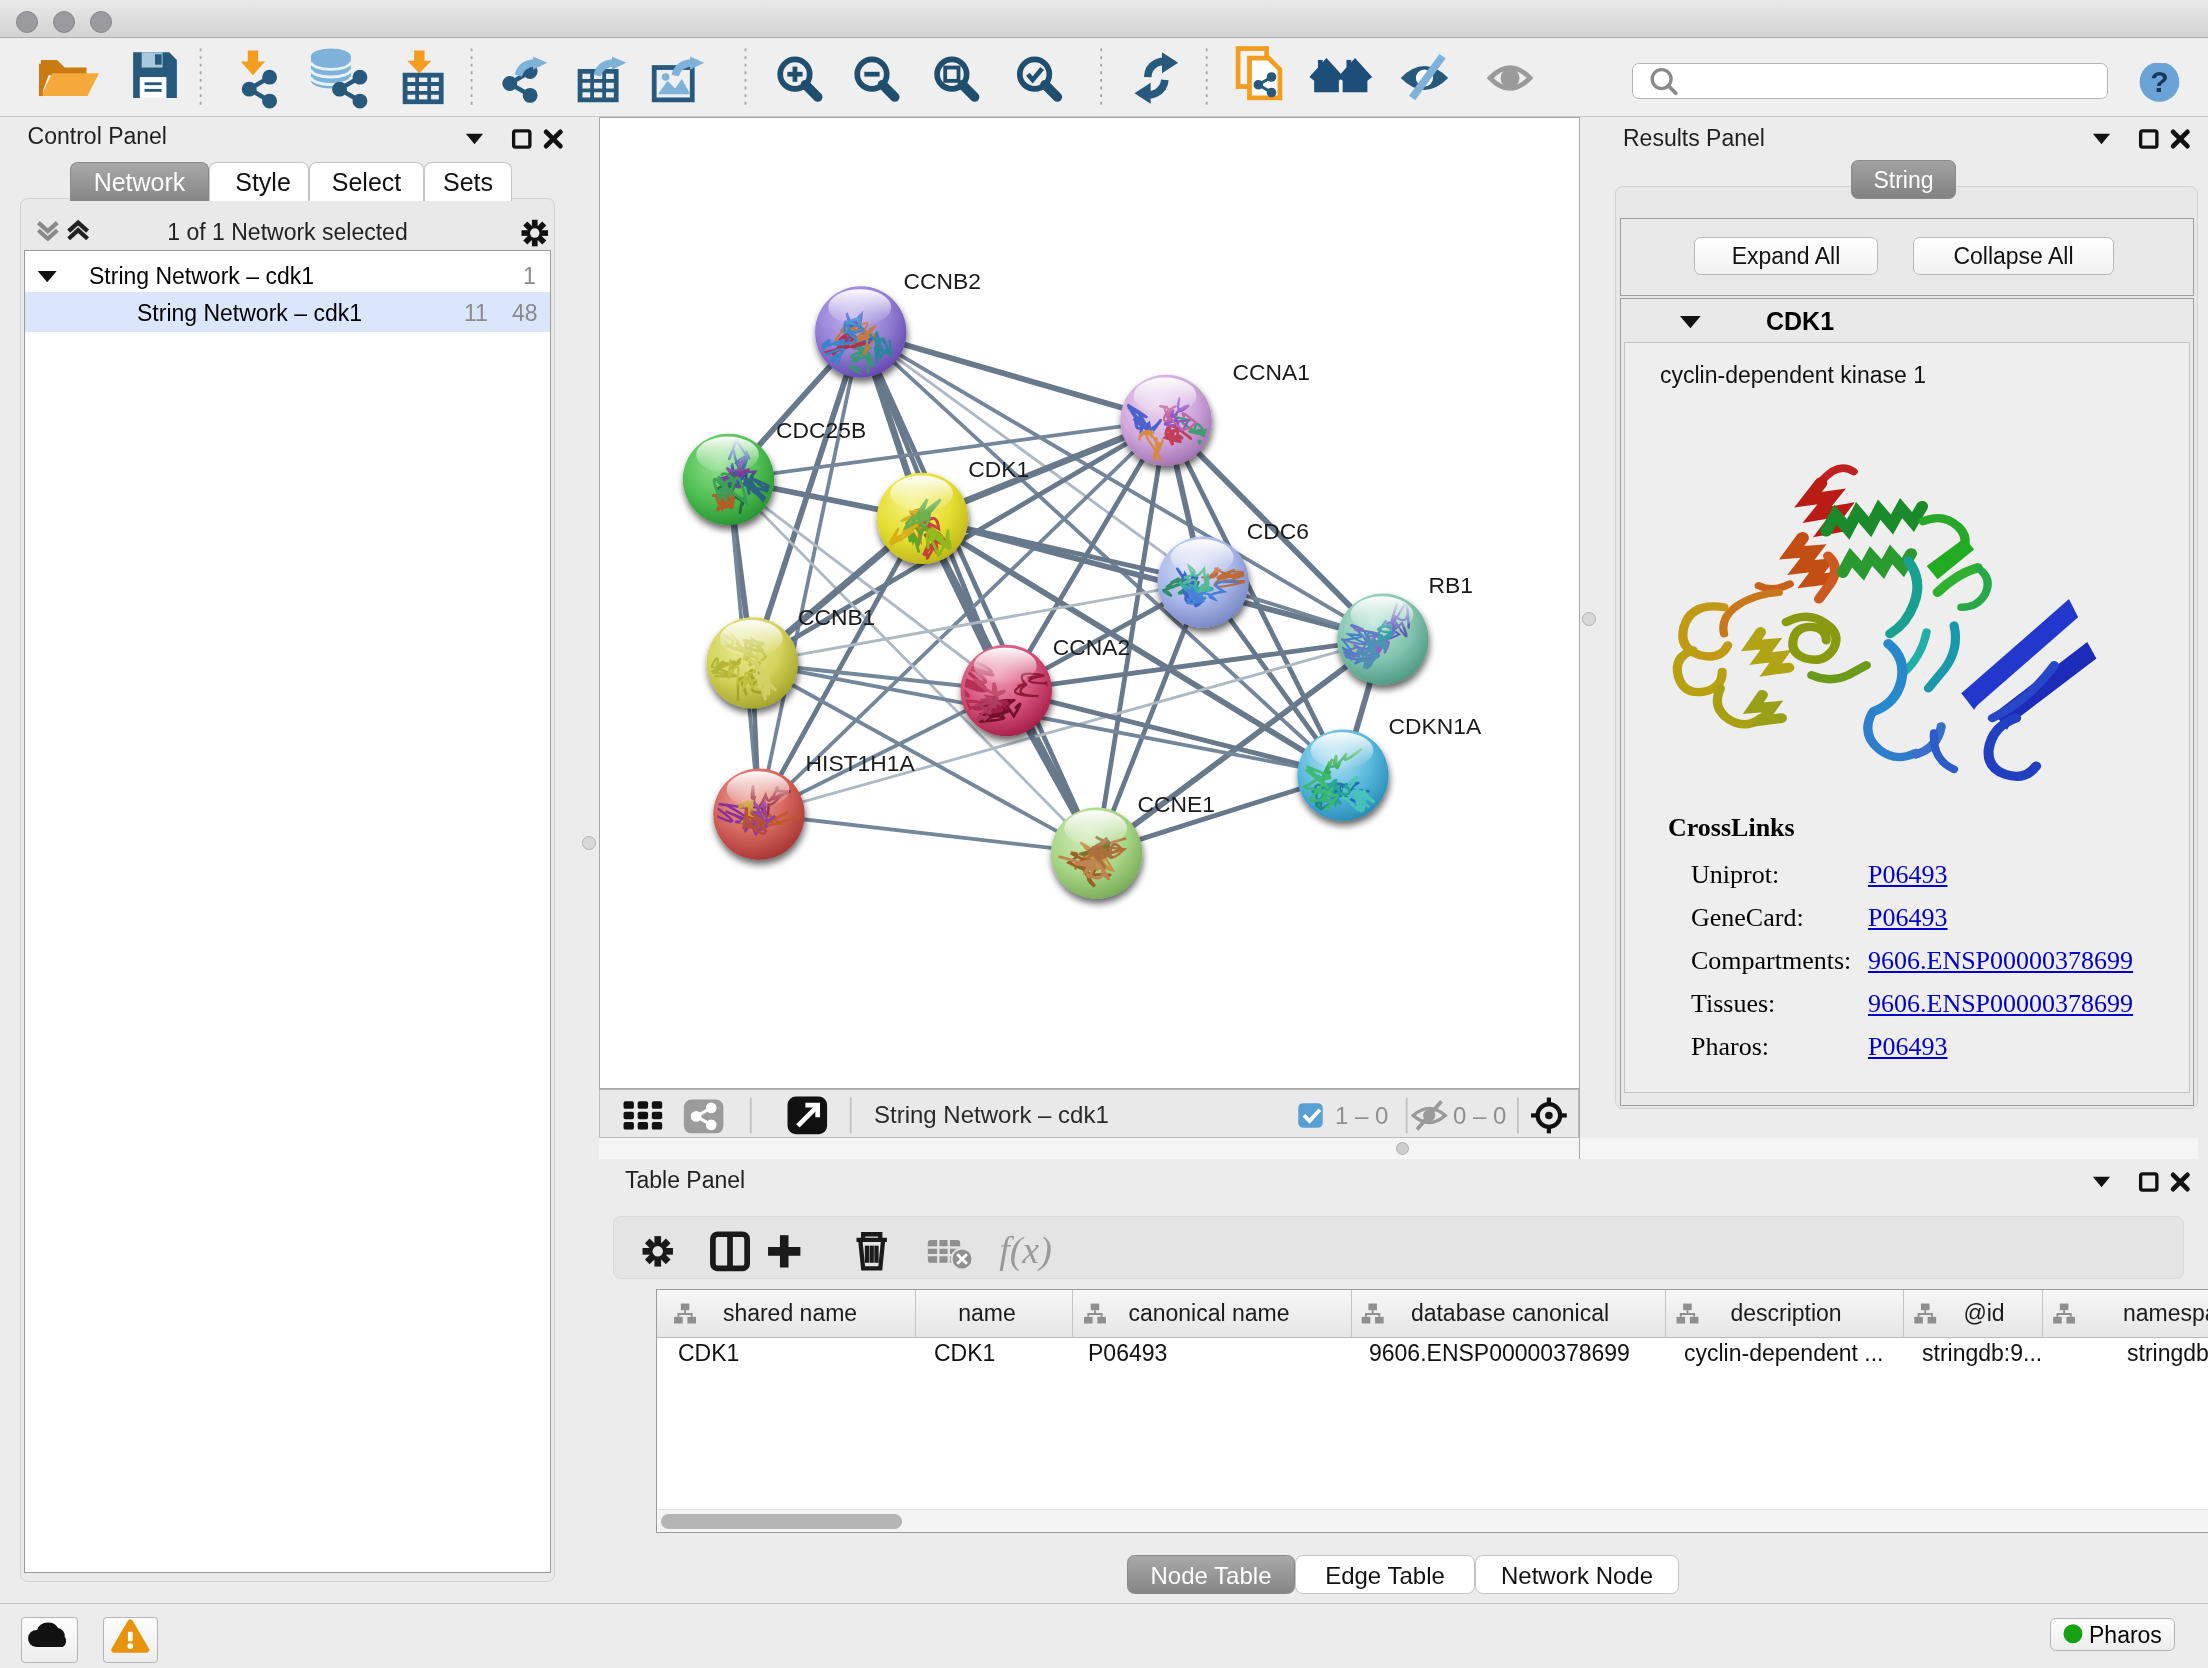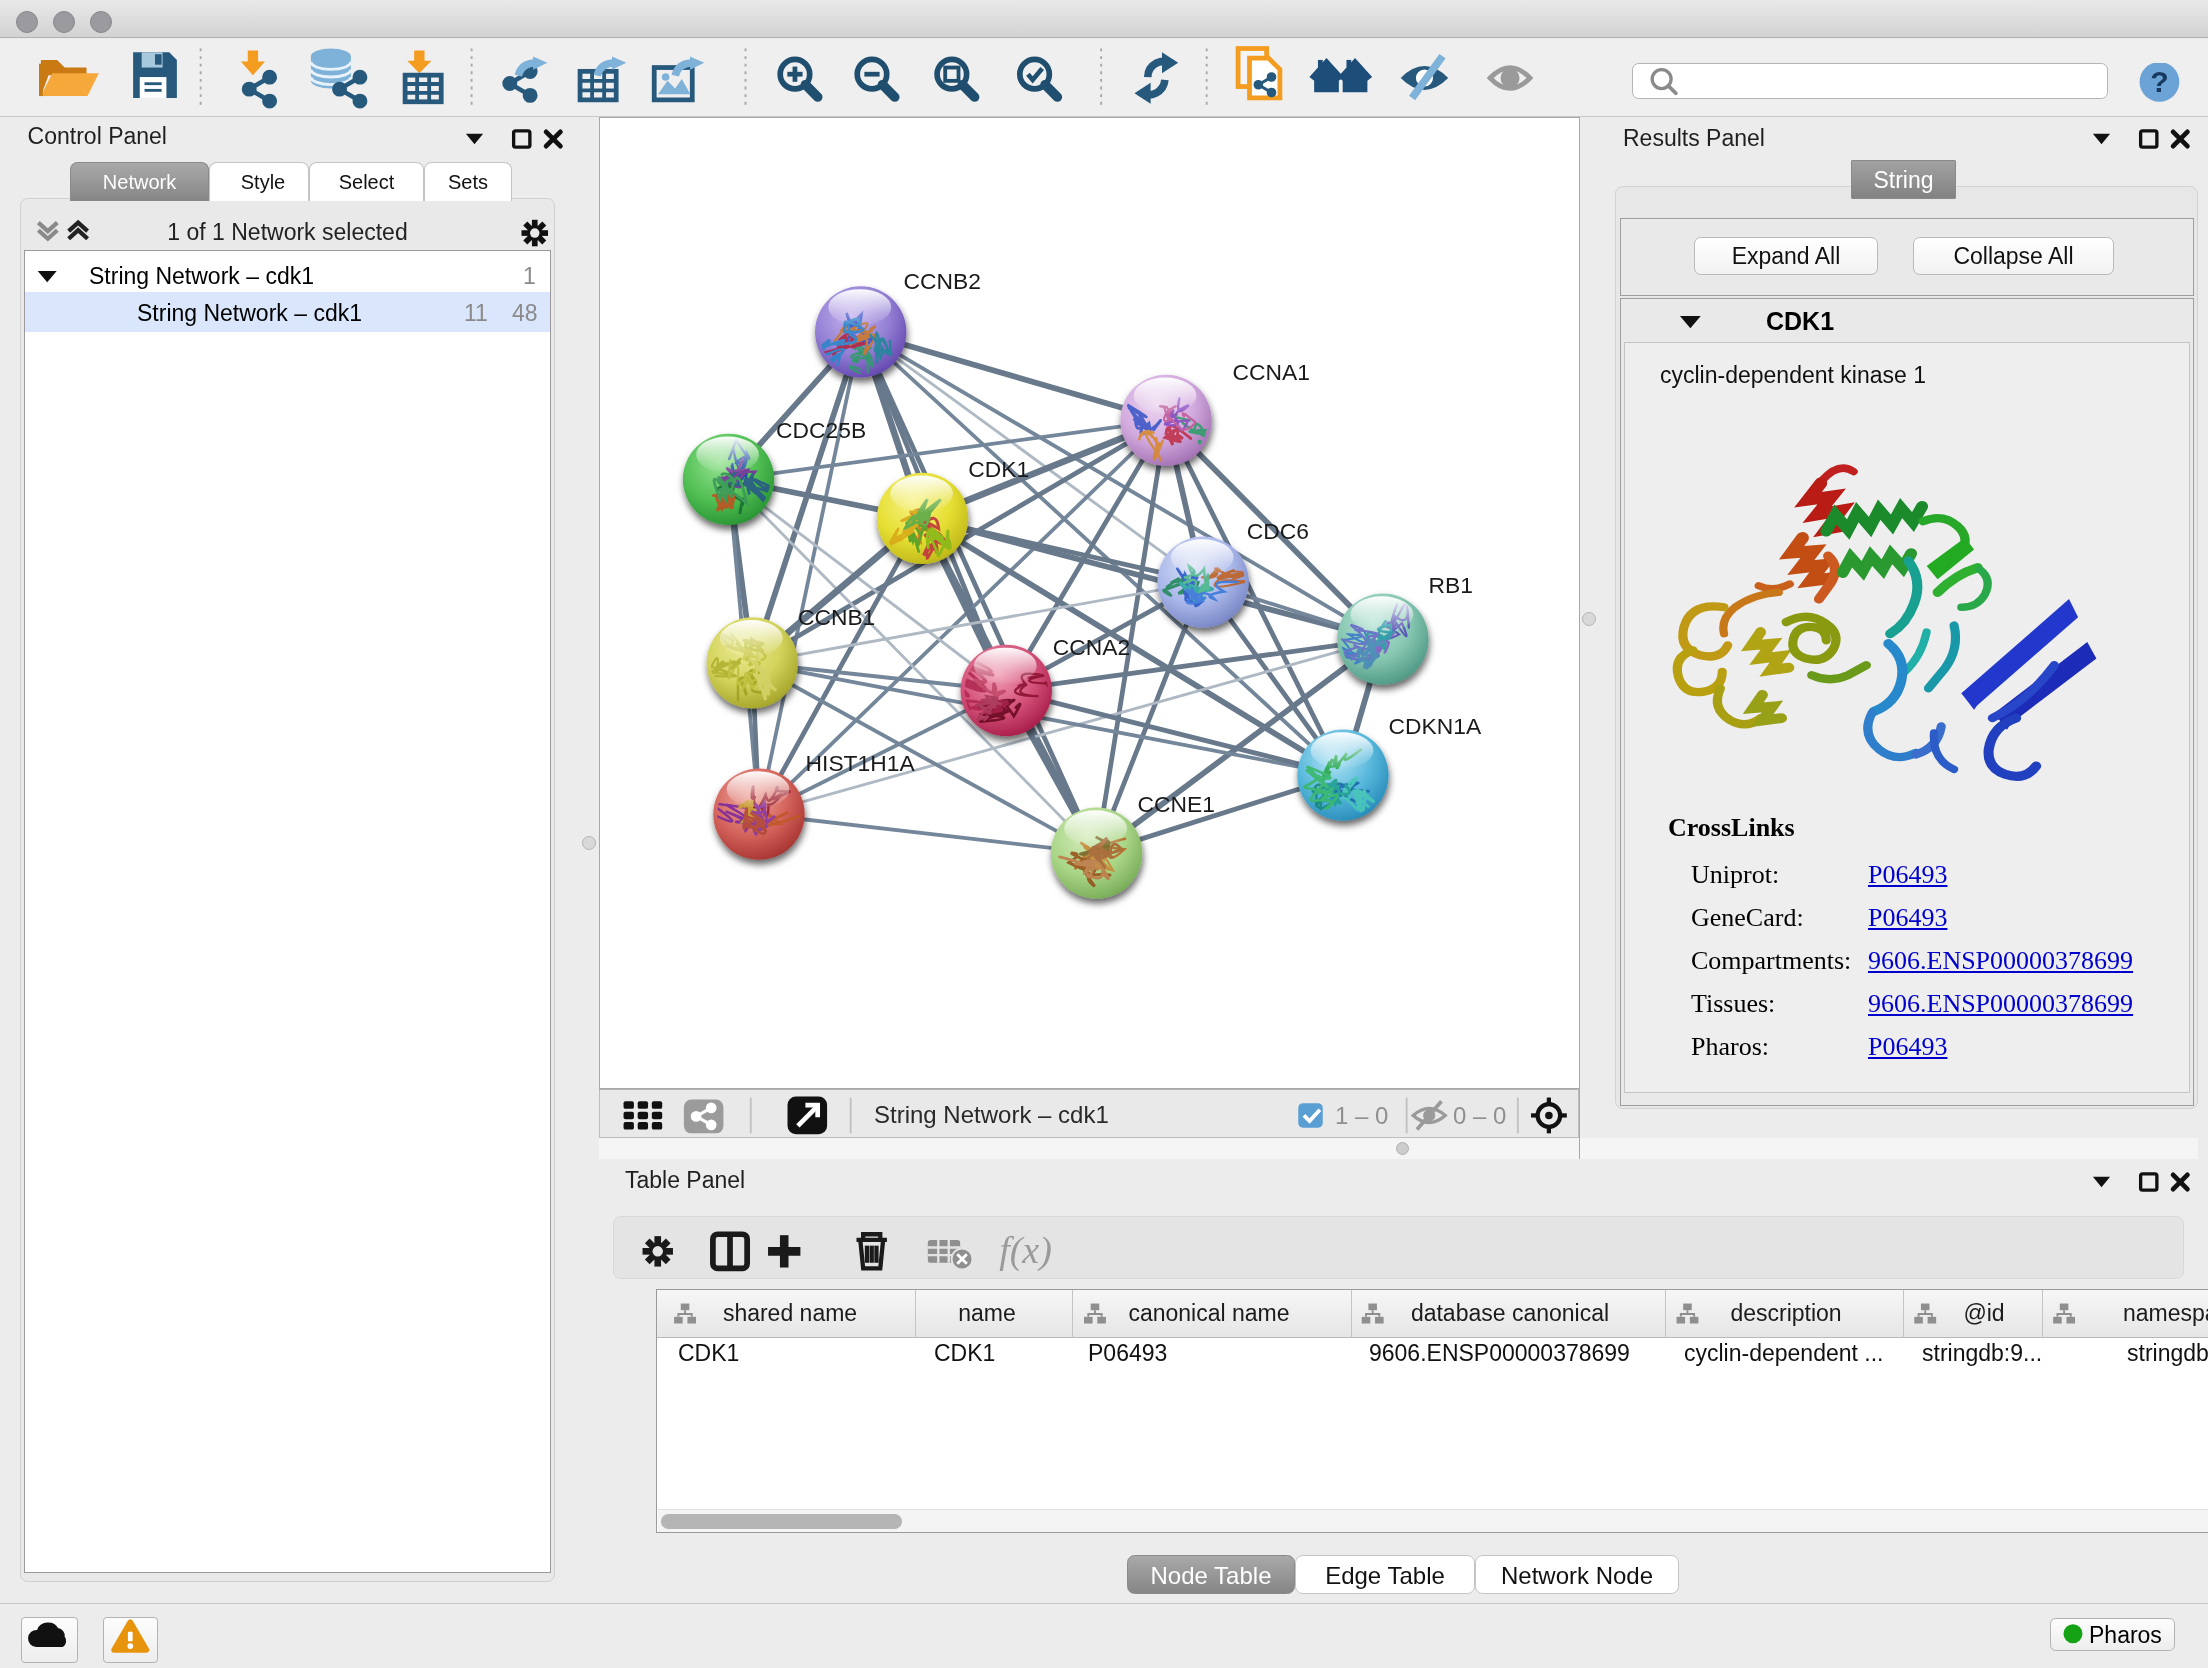--- a/index.html
+++ b/index.html
@@ -6,34 +6,34 @@
 html,body { width:2208px; height:1668px; background:#ececec; font-family:"Liberation Sans",sans-serif; overflow:hidden; position:relative; }
 .abs { position:absolute; }
 #titlebar { left:0; top:0; width:2208px; height:38px; background:linear-gradient(#e9e9e9,#d2d2d2); border-bottom:1px solid #b0b0b0; }
 .light { width:22px; height:22px; border-radius:50%; background:#9b9b9f; border:1px solid #86868b; top:10.5px; }
 #title { width:100%; text-align:center; top:5.7px; font-size:25px; color:#3c3c3c; }
 #toolbar { left:0; top:39px; width:2208px; height:78px; background:#efefef; border-bottom:1px solid #c8c8c8; }
 #searchbox { left:1632px; top:24px; width:476px; height:36px; background:#ffffff; border:1px solid #b5b5b5; border-radius:6.7px; }
 
 #cp-title { left:27.6px; top:123px; font-size:23px; color:#1f1f1f; }
 #cp-box { left:20px; top:198px; width:535px; height:1384px; background:#e9e9e9; border:1px solid #d0d0d0; border-radius:7.6px; }
-.tab { position:absolute; top:162px; height:39px; background:#ffffff; border:1px solid #c4c4c4; border-bottom:none; border-radius:7.6px 7.6px 0 0; font-size:20px; color:#111; text-align:center; line-height:39px; }
+.tab { position:absolute; top:162px; height:39px; background:#ffffff; border:1px solid #c4c4c4; border-bottom:none; border-radius:7.6px 7.6px 0 0; font-size:25px; color:#111; text-align:center; line-height:39px; }
 .tabsel { background:linear-gradient(#a9a9a9,#868686); color:#ffffff; border-color:#8a8a8a; }
 #cp-bar { left:24px; top:216px; width:527px; height:34px; font-size:23px; color:#222; }
 #cp-list { left:24px; top:250px; width:527px; height:1323px; background:#ffffff; border:1px solid #9a9a9a; }
 .cp-row1 { position:absolute; left:0; top:10.5px; width:100%; height:30px; }
 .cp-row2 { position:absolute; left:0; top:41px; width:100%; height:40px; background:#d9e6fb; }
 
 #netview { left:599px; top:117px; width:980px; height:972px; background:#ffffff; border:1px solid #a8a8a8; border-right:none; }
 #netbar { left:599px; top:1089px; width:980px; height:49px; background:#e9e9e9; border:1px solid #bdbdbd; border-top:1px solid #b5b5b5; }
 #netstrip { left:599px; top:1138px; width:1599px; height:21px; background:#f5f5f5; }
 
 #rp-border { left:1579px; top:117px; width:1px; height:1042px; background:#a8a8a8; }
 #rp-title { left:1623px; top:125px; font-size:23px; color:#1f1f1f; }
-#rp-tab { left:1851px; top:160px; width:105px; height:39px; background:linear-gradient(#a2a2a2,#828282); border:1px solid #8a8a8a; border-radius:1px; color:#fff; font-size:23px; text-align:center; line-height:39px; z-index:3; }
+#rp-tab { left:1851px; top:160px; width:105px; height:39px; background:linear-gradient(#a2a2a2,#828282); border:1px solid #8a8a8a; border-radius:7px; color:#fff; font-size:23px; text-align:center; line-height:39px; z-index:3; }
 #rp-box { left:1615px; top:186px; width:583px; height:923px; background:#e7e7e7; border:1px solid #d2d2d2; border-radius:7.6px; z-index:1; }
 #rp-box1 { left:1620px; top:218px; width:574px; height:78px; border:1px solid #9e9e9e; background:#e9e9e9; z-index:2; }
 .rp-btn { position:absolute; top:237px; height:38px; background:linear-gradient(#ffffff,#f2f2f2); border:1px solid #b9b9b9; border-radius:6.7px; font-size:23px; color:#111; text-align:center; line-height:36px; z-index:3; }
 #rp-box2 { left:1620px; top:298px; width:574px; height:808px; border:1px solid #9e9e9e; background:#e9e9e9; z-index:2; }
 #rp-hdr { position:absolute; left:1621px; top:299px; width:572px; height:44px; background:#e9e9e9; z-index:3; }
 #rp-content { left:1624px; top:342px; width:566px; height:751px; background:#eeeeee; border:1px solid #c5c5c5; z-index:3; }
 
 #tp-title { left:625px; top:1167px; font-size:23px; color:#1f1f1f; }
 #tp-toolbar { left:613px; top:1216px; width:1571px; height:63px; background:#e4e4e4; border:1px solid #d8d8d8; border-radius:7.6px; }
 #tp-table { left:616px; top:1289px; width:1576px; height:244px; background:#ffffff; border:1px solid #9a9a9a;margin-left:40px; }

